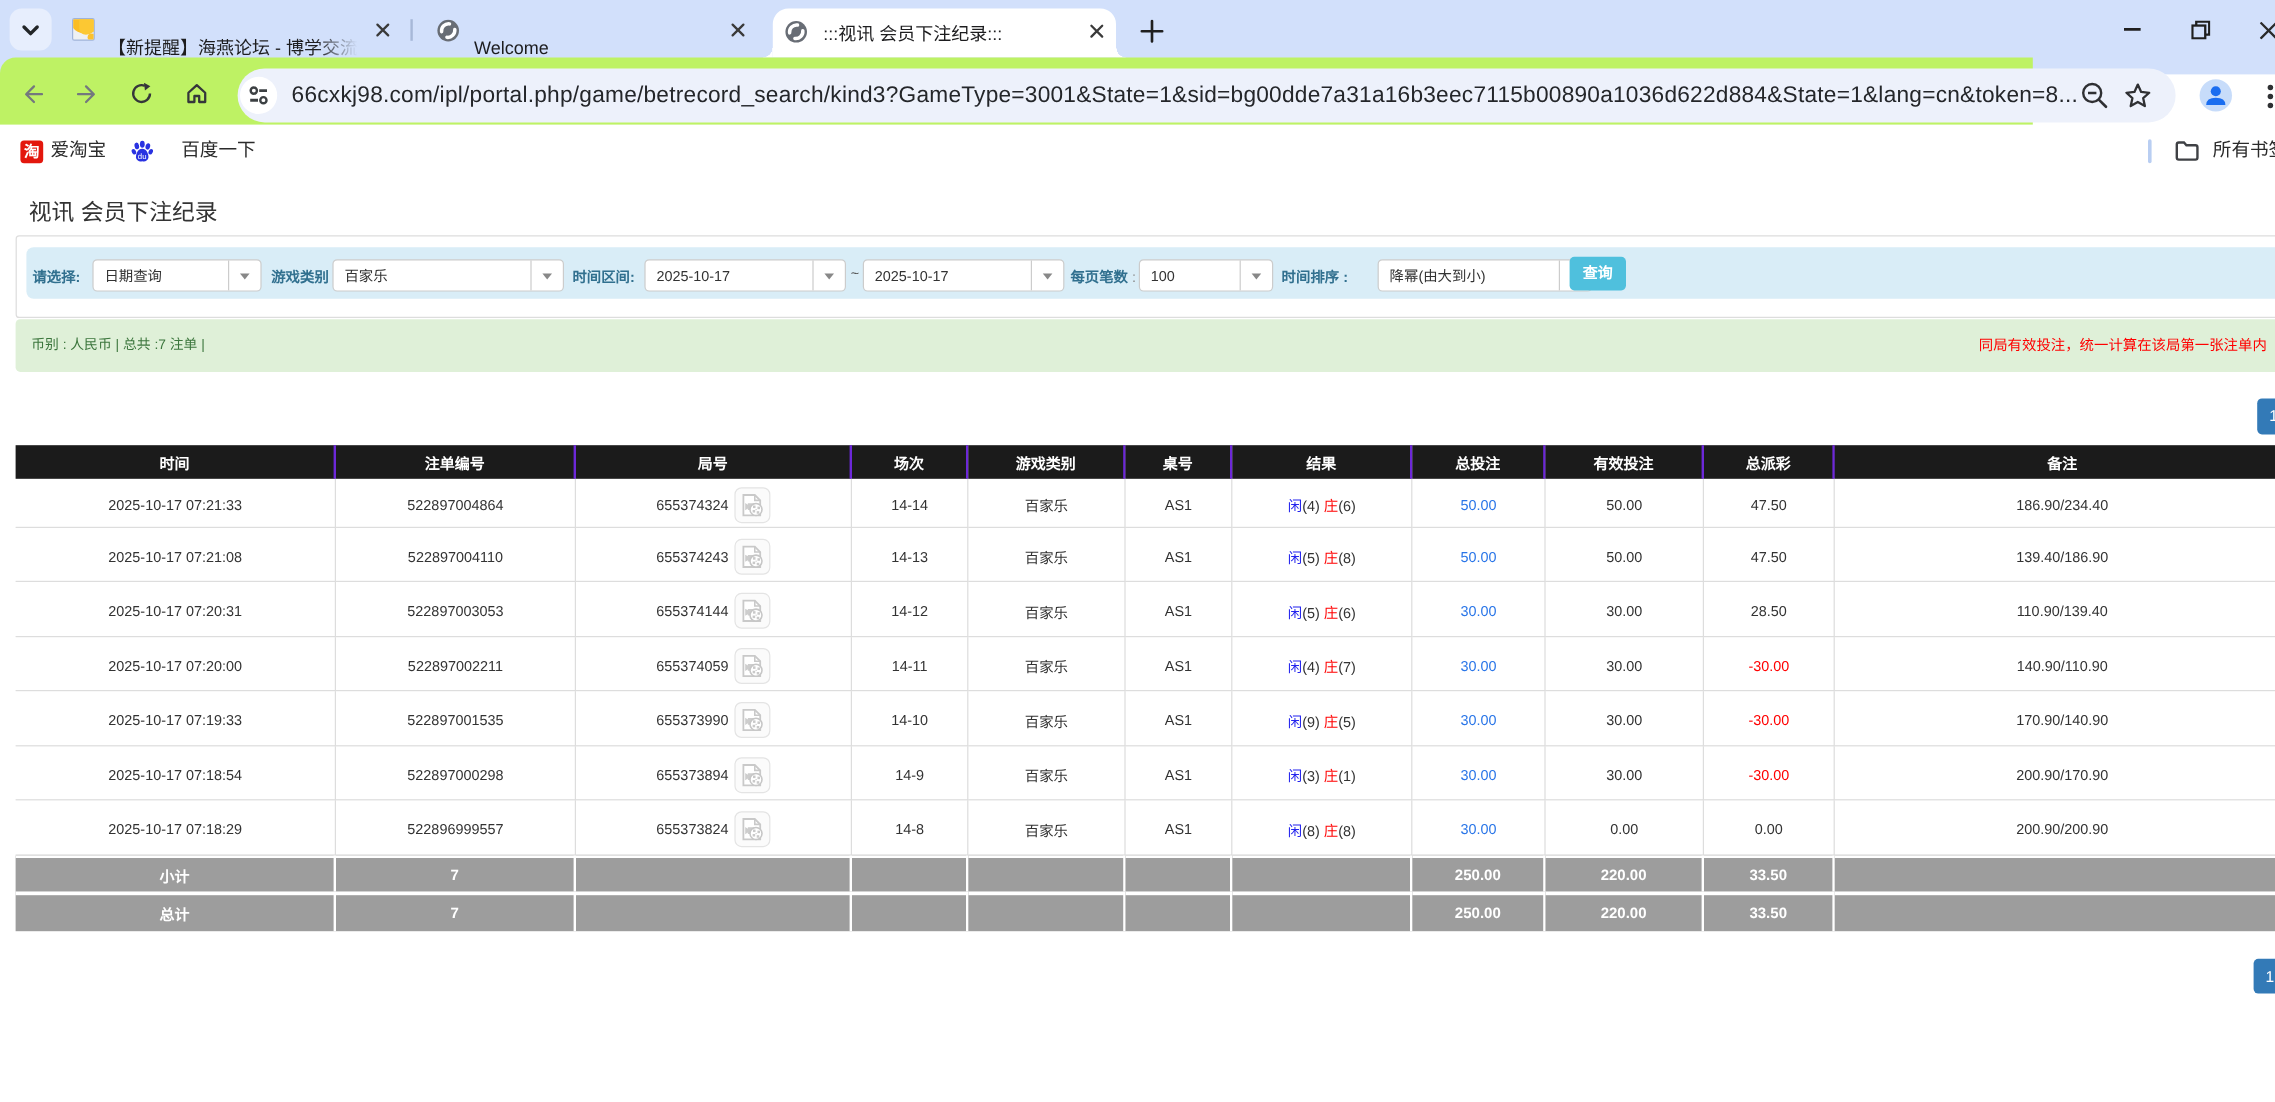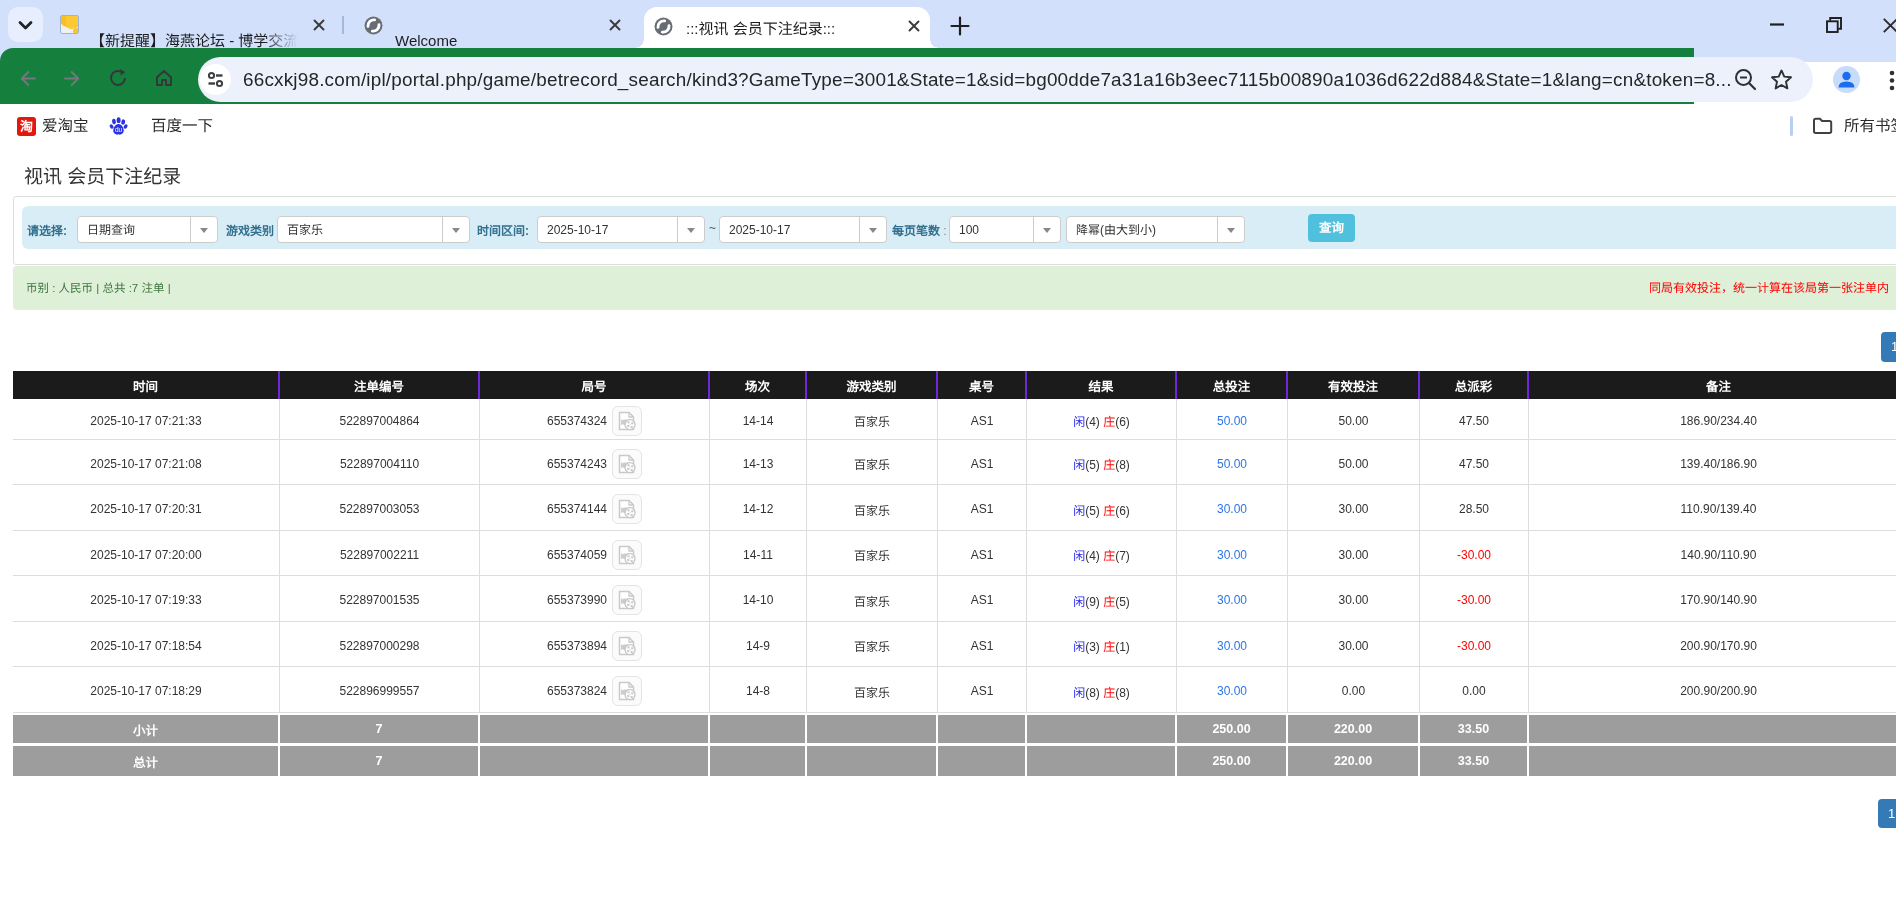--- a/index.html
+++ b/index.html
@@ -13,21 +13,21 @@
 .tabtitle { position:absolute; top:0; height:48px; line-height:50px; font-size:15px; color:#1d1d1f; white-space:nowrap; overflow:hidden;margin-top:16px; }
 .fade { -webkit-mask-image:linear-gradient(to right,#000 82%,transparent 98%); mask-image:linear-gradient(to right,#000 82%,transparent 98%); }
 .tclose { position:absolute; width:16px; height:16px; }
 #sep1 { position:absolute; left:342px; top:16px; width:2px; height:18px; background:#a7b8d8; }
 #activetab { position:absolute; left:644px; top:7px; width:286px; height:41px; background:#fff; border-radius:13px 13px 0 0; }
 #activetab:before { content:''; position:absolute; left:-8px; bottom:0; width:8px; height:8px;
   background:radial-gradient(circle 8px at 0 0, rgba(0,0,0,0) 0 7.5px, #fff 7.7px); }
 #activetab:after { content:''; position:absolute; right:-8px; bottom:0; width:8px; height:8px;
   background:radial-gradient(circle 8px at 100% 0, rgba(0,0,0,0) 0 7.5px, #fff 7.7px); }
 
-#toolbar { position:absolute; left:0; top:48px; width:1694px; height:56px; background:#15803d; border-top-left-radius:13px; }
+#toolbar { position:absolute; left:0; top:48px; width:1694px; height:56px; background:#bef264; border-top-left-radius:13px; }
 #tabstrip { height:62px; }
 #omnibox { position:absolute; left:198px; top:9px; width:1615px; height:45px; border-radius:23px; background:#edf1fb; }
 #sitecirc { position:absolute; left:200px; top:16px; width:31px; height:31px; border-radius:50%; background:#fff; }
 #urltext { position:absolute; left:243px; top:9px; height:45px; line-height:46px; font-size:18.9px; color:#24262a; letter-spacing:0.2px; white-space:nowrap; width:1492px; overflow:hidden; }
 
 #bookbar { position:absolute; left:0; top:104px; width:1896px; height:42px; background:#fff; }
 .bktext { position:absolute; top:0px; height:42px; line-height:43px; font-size:15.5px; color:#2b2b2b; white-space:nowrap; }
 #taoicon { position:absolute; left:17px; top:13px; width:19px; height:19px; border-radius:3px; background:#e3170d; color:#fff; font-size:13px; line-height:19px; text-align:center; font-weight:bold; }
 #bksep { position:absolute; left:1790px; top:12px; width:2.5px; height:20px; background:#b9cef2; border-radius:2px; }
 
@@ -267,21 +267,21 @@
   <div class="combo" style="left:719px;width:168px;">
       <span class="val">2025-10-17</span>
       <span class="arr"></span>
     </div>
   <div class="flabel" style="left:892px;">每页笔数<span style="color:#888;font-weight:normal;"> :</span></div>
   <div class="combo" style="left:949px;width:112px;">
       <span class="val">100</span>
       <span class="arr"></span>
     </div>
   <div class="flabel" style="left:1068px;">时间排序 :</div>
-  <div class="combo" style="left:1066px;width:179px;">
+  <div class="combo" style="left:1148px;width:179px;">
       <span class="val">降幂(由大到小)</span>
       <span class="arr"></span>
     </div>
   <div id="qbtn">查询</div>
   <div id="greenbar"></div>
   <div id="greentext">币别 : 人民币 | 总共 :7 注单 |</div>
   <div id="redtext">同局有效投注，统一计算在该局第一张注单内</div>
   <div class="pag" id="pag1">1</div>
   <div class="pag" id="pag2">1</div>
   <table id="btable">

